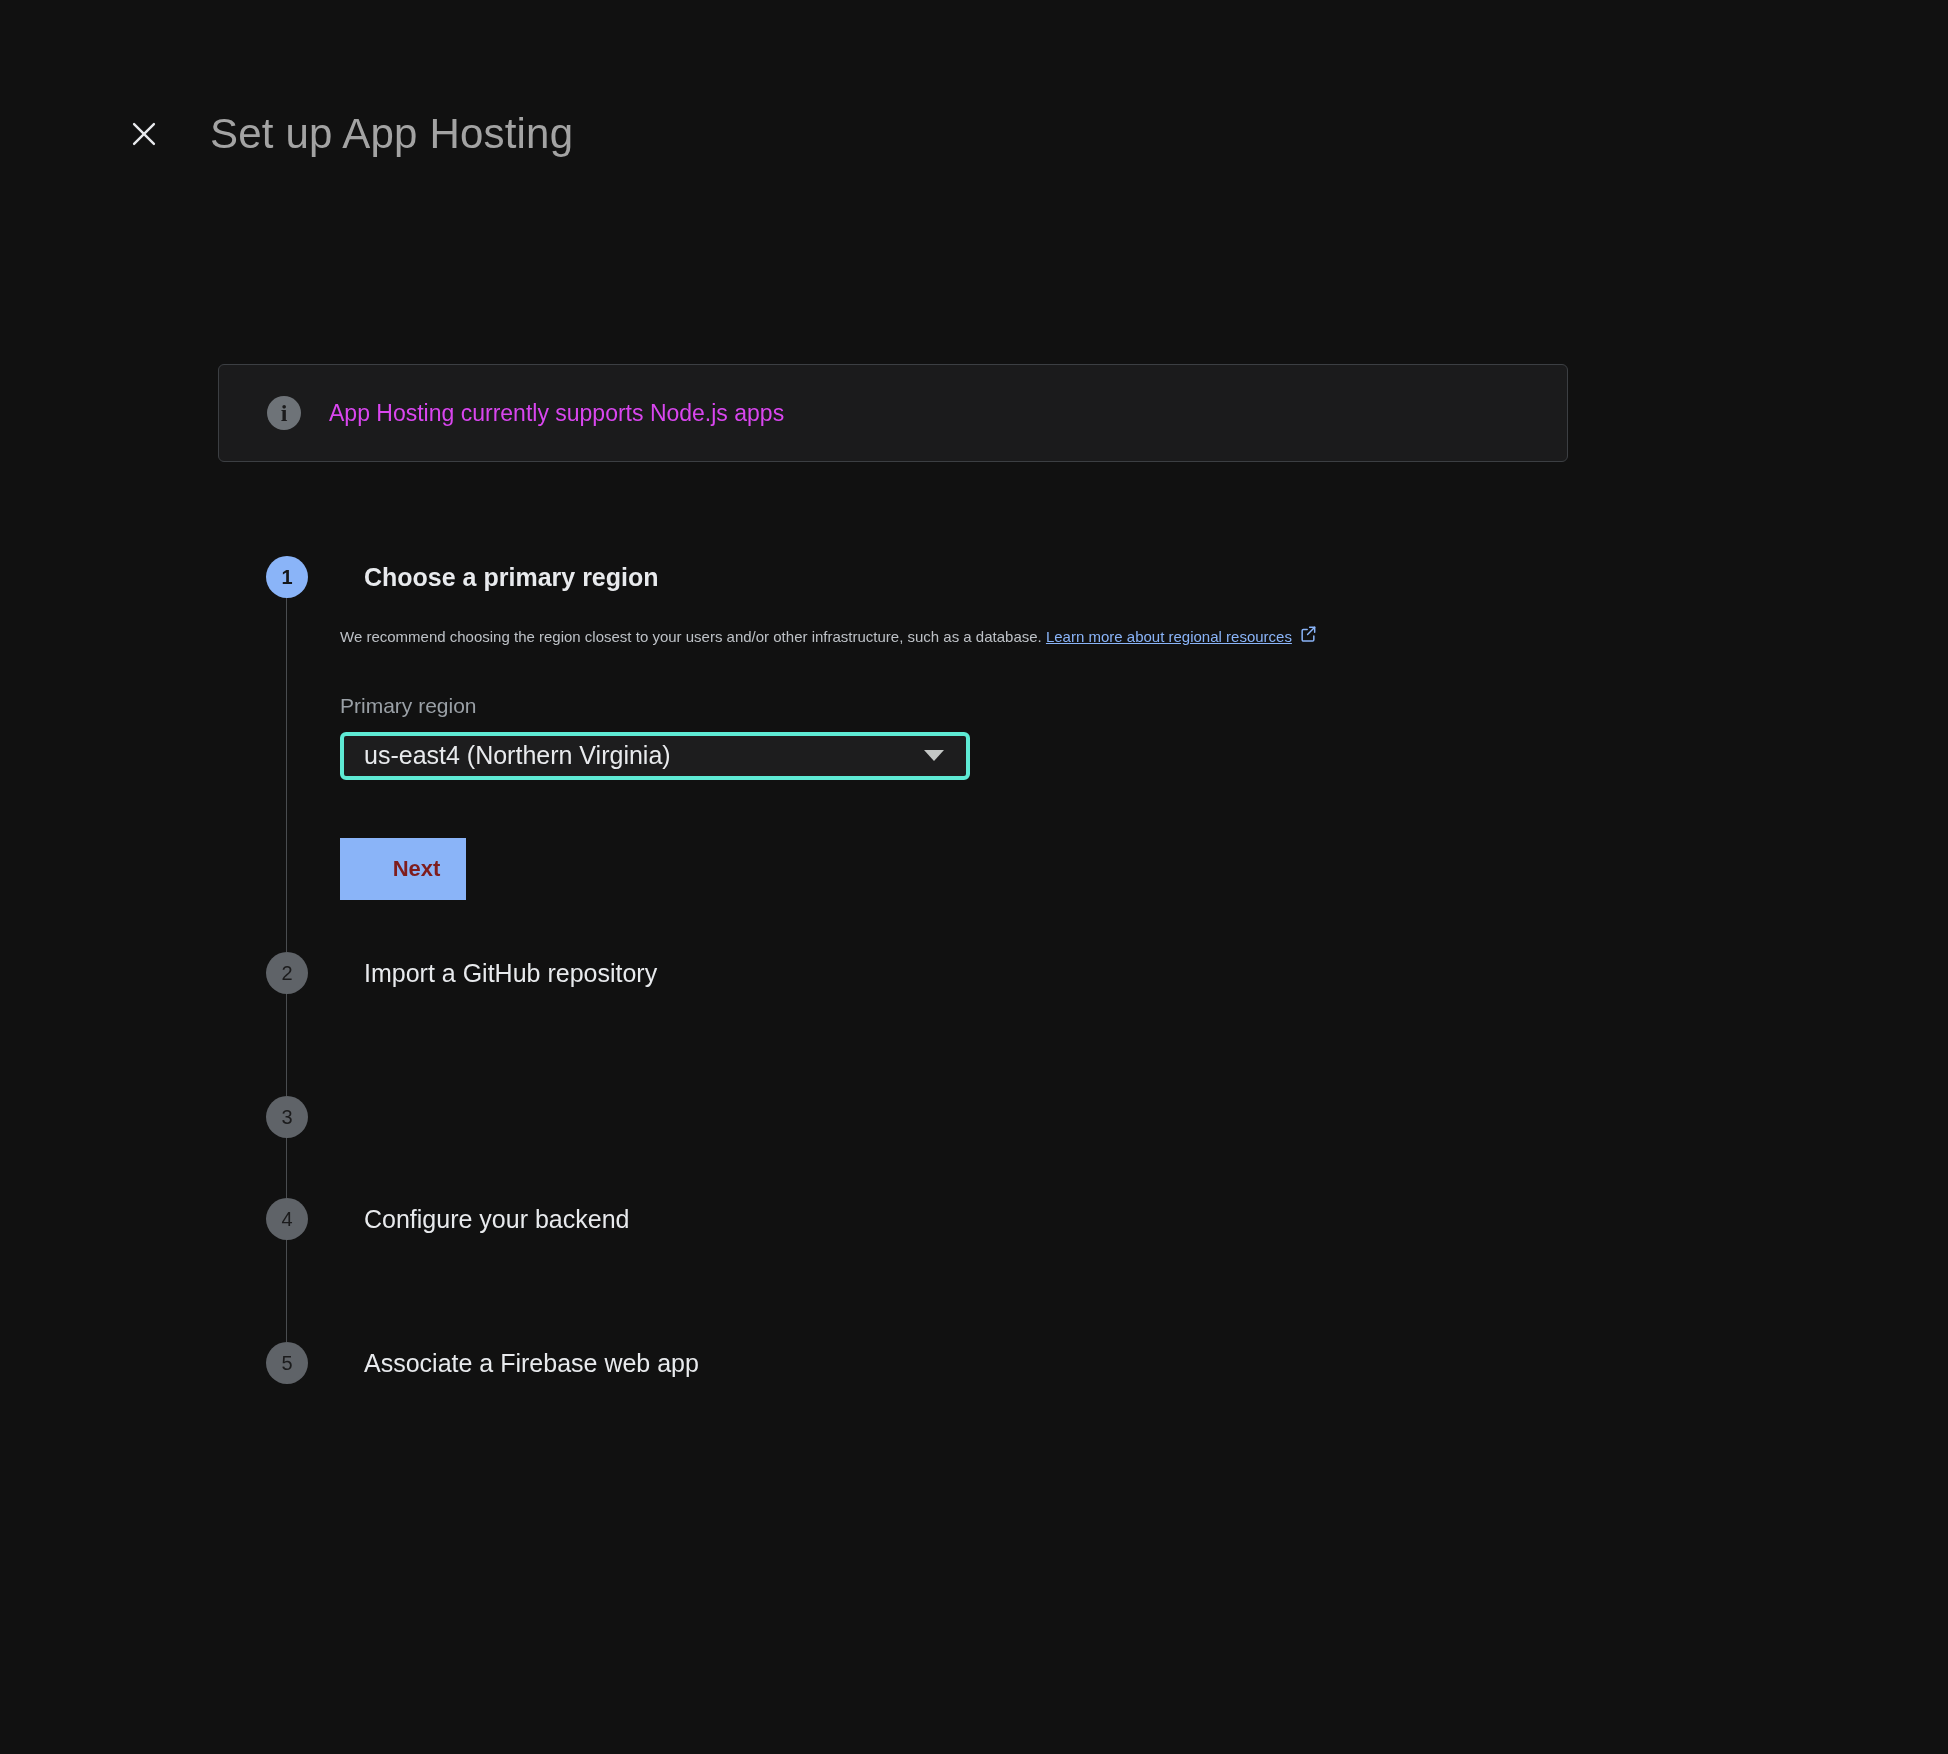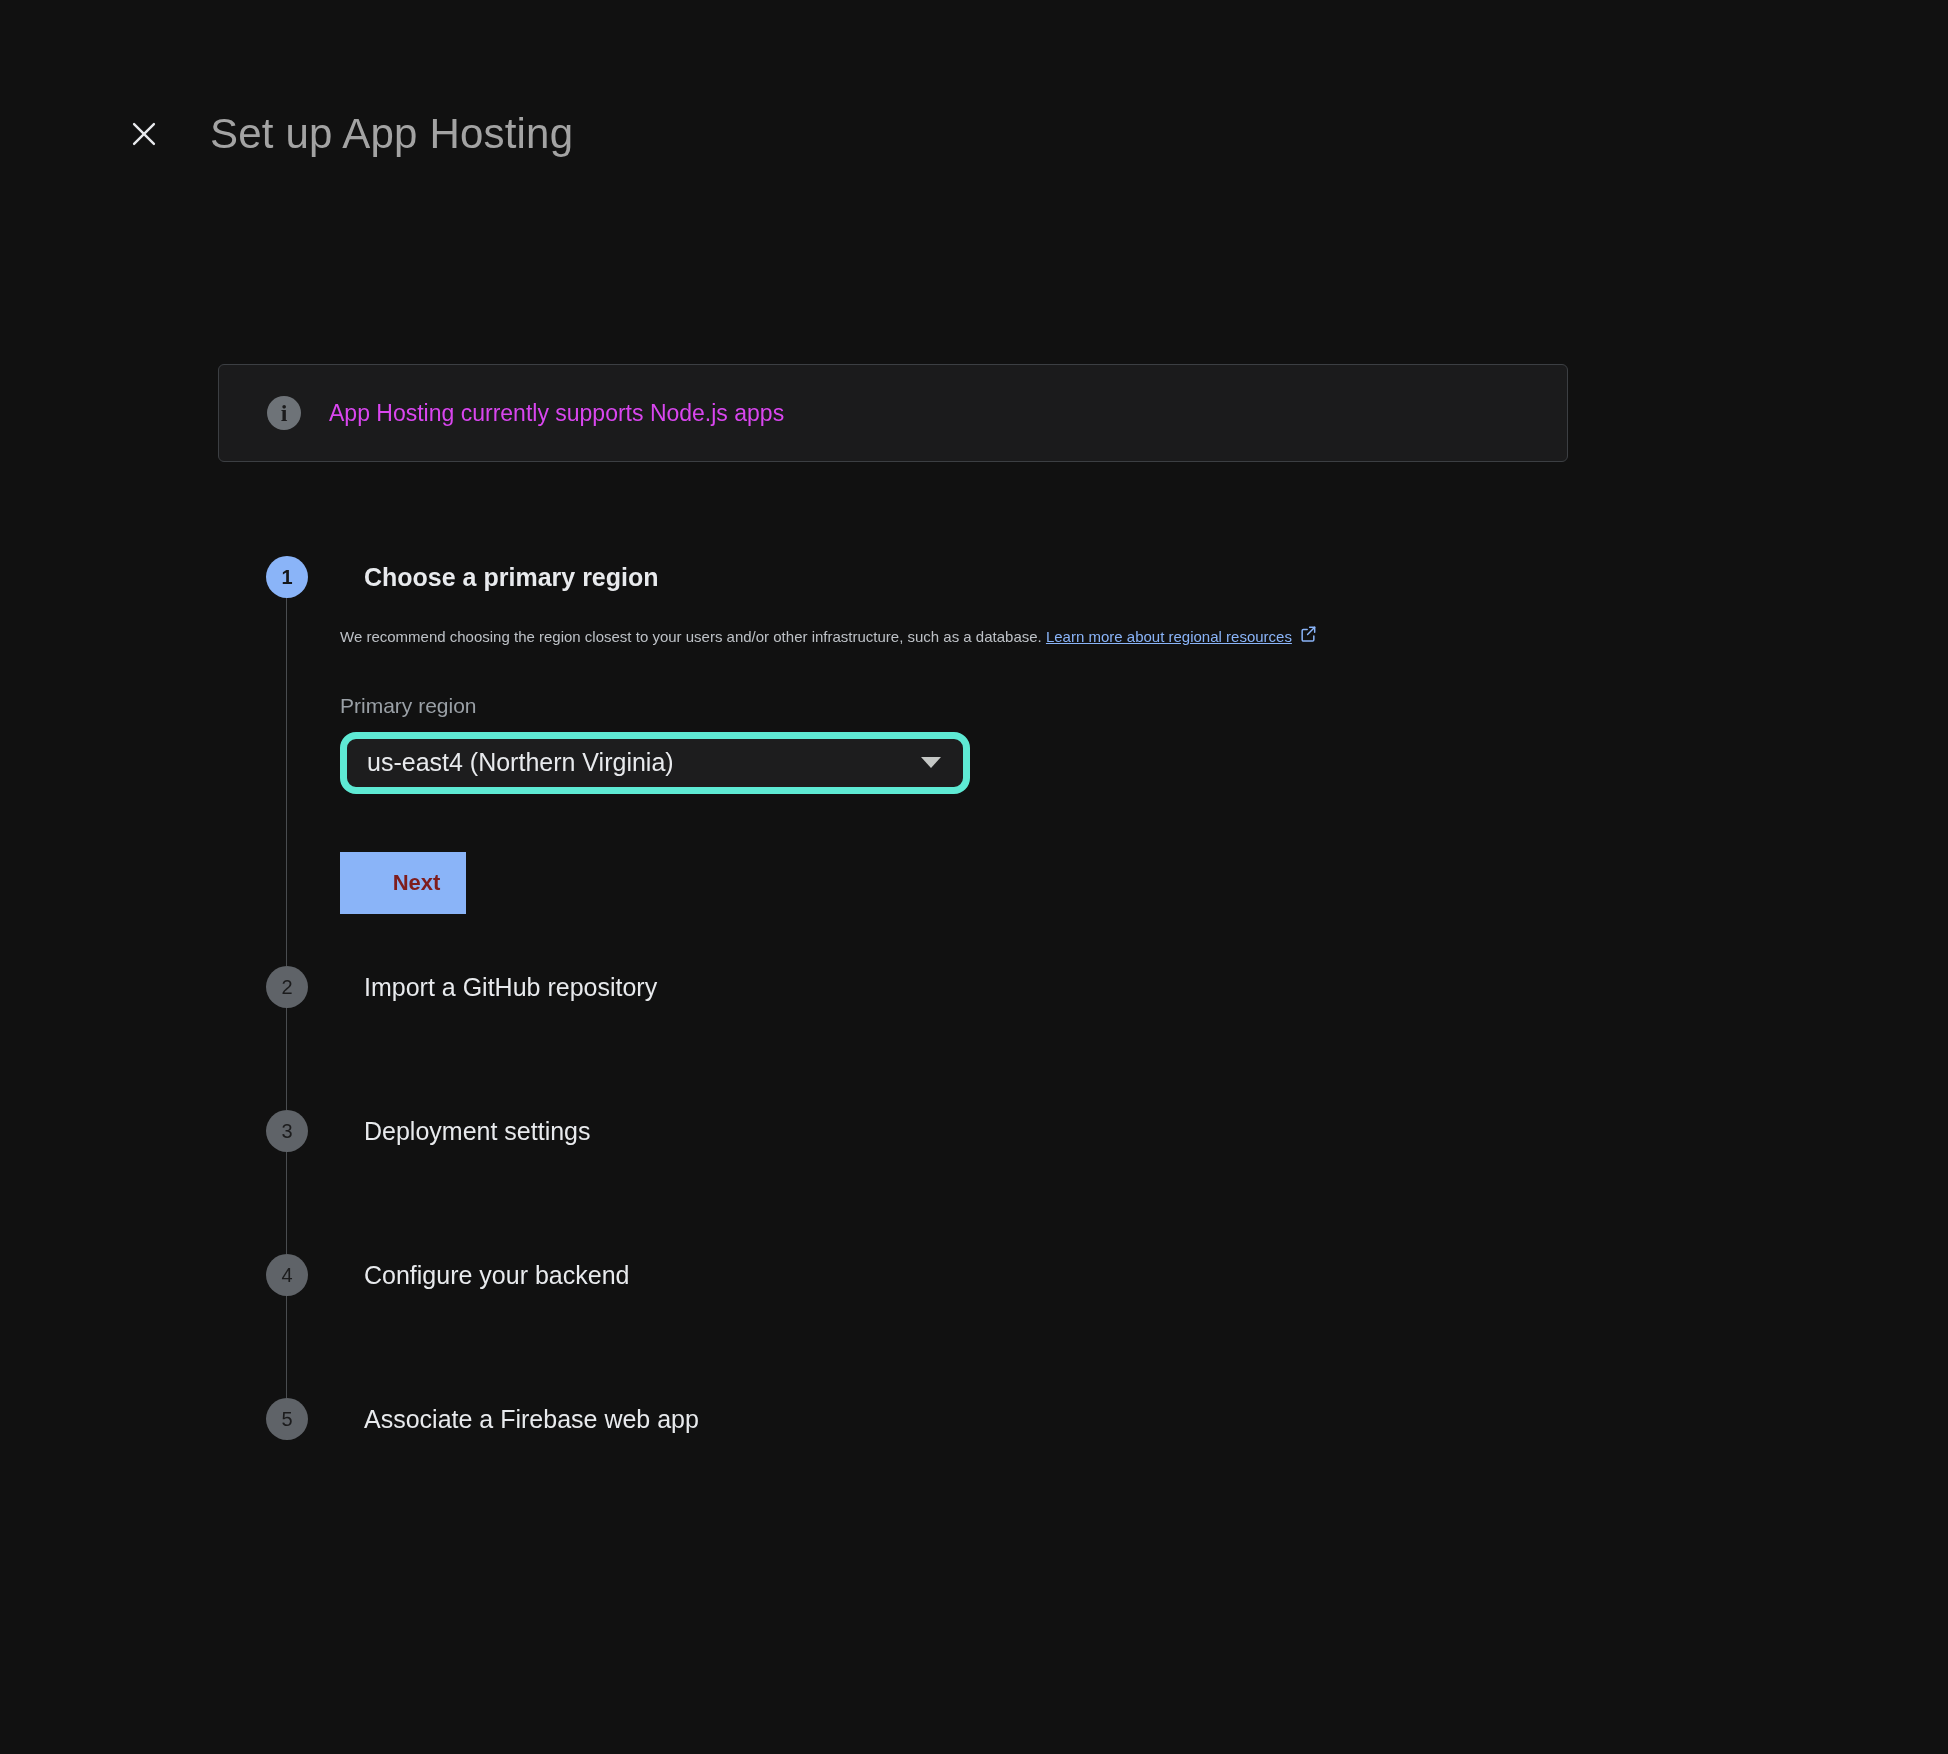--- a/index.html
+++ b/index.html
@@ -163,24 +163,24 @@
     margin-left: 6px;
   }
 
   .field-label {
     font-size: 21px;
     color: #9aa0a6;
     margin-bottom: 14px;
   }
   .select-box {
     width: 630px;
-    height: 62px;
+    height: 48px;
     box-sizing: border-box;
-    border: 7px solid #5eead4;
-    border-radius: 16px;
+    border: 4px solid #5eead4;
+    border-radius: 6px;
     background: #1d1d1e;
     display: flex;
     align-items: center;
     padding: 0 22px 0 20px;
     cursor: pointer;
   }
   .select-value {
     flex: 1;
     font-size: 25px;
     color: #e8eaed;
@@ -259,21 +259,20 @@
     <div class="step inactive">
       <div class="connector"></div>
       <div class="bullet">2</div>
       <div class="step-title">Import a GitHub repository</div>
       <div class="step-gap"></div>
     </div>
 
     <div class="step inactive">
       <div class="connector"></div>
       <div class="bullet">3</div>
-      <div class="step-title">Deployment settings</div>
       <div class="step-gap"></div>
     </div>
 
     <div class="step inactive">
       <div class="connector"></div>
       <div class="bullet">4</div>
       <div class="step-title">Configure your backend</div>
       <div class="step-gap"></div>
     </div>
 

